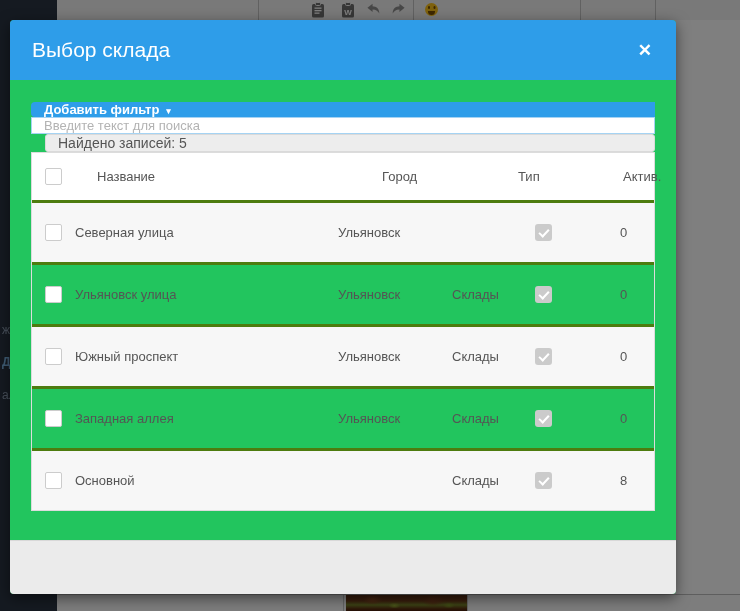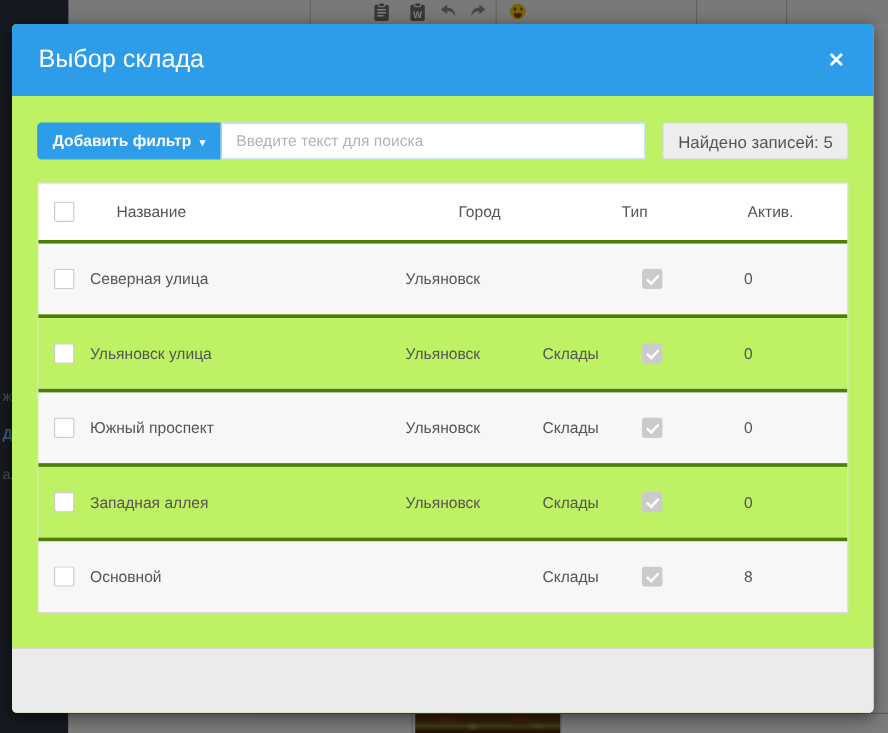--- a/index.html
+++ b/index.html
@@ -29,29 +29,29 @@
     background:
       radial-gradient(14px 7px at 22% 30%, #8a4a22, transparent 70%),
       radial-gradient(16px 8px at 72% 35%, #7c3f1e, transparent 70%),
       radial-gradient(8px 4px at 40% 62%, #93a832, transparent 75%),
       radial-gradient(8px 4px at 85% 60%, #7e9428, transparent 75%),
       linear-gradient(180deg, #5f3015 0%, #6f3c1b 35%, #76842a 58%, #5c2d12 82%, #3f1d0c 100%);
   }
   .overlay { position:absolute; inset:0; background:rgba(0,0,0,0.5); }
 
   
-  .modal { position:absolute; left:10px; top:20px; width:718px; height:574px;
-    background:#bef264; border-radius:4px; box-shadow:0 4px 14px rgba(0,0,0,0.5);
+  .modal { position:absolute; left:10px; top:20px; width:666px; height:574px;
+    background:#22c55e; border-radius:4px; box-shadow:0 4px 14px rgba(0,0,0,0.5);
     display:flex; flex-direction:column; }
   .modal-header { height:60px; flex:0 0 60px; background:#2e9de9; border-radius:4px 4px 0 0;
     display:flex; align-items:center; padding:0 24px 0 22px; }
   .modal-title { color:#fff; font-size:21px; flex:1; }
   .close-btn { color:#fff; font-size:17px; font-weight:bold; cursor:pointer; line-height:1; }
   .modal-body { flex:1; padding:22px 21px 0 21px; }
-  .filter-row { display:flex; height:31px; }
+  .filter-row { display:flex; height:31px;flex-direction:column; }
   .btn-filter { background:#2e9de9; color:#fff; font-size:13px; font-weight:bold; border:none;
     border-radius:4px 0 0 4px; padding:0 13px; display:flex; align-items:center; gap:7px; cursor:pointer;
     font-family:"Liberation Sans", sans-serif; }
   .caret { font-size:9px; position:relative; top:1px; }
   .search-input { flex:1; border:1px solid #a5d3f3; padding:0 12px; font-size:13px; color:#555;
     min-width:0; outline:none; font-family:"Liberation Sans", sans-serif; }
   .search-input::placeholder { color:#b3b3b3; }
   .records { margin-left:14px; background:#ededed; border:1px solid #dadada; border-radius:3px;
     color:#555; font-size:14px; display:flex; align-items:center; padding:0 12px; white-space:nowrap; }
   .table { margin-top:19px; border:1px solid #dcdcdc; }

